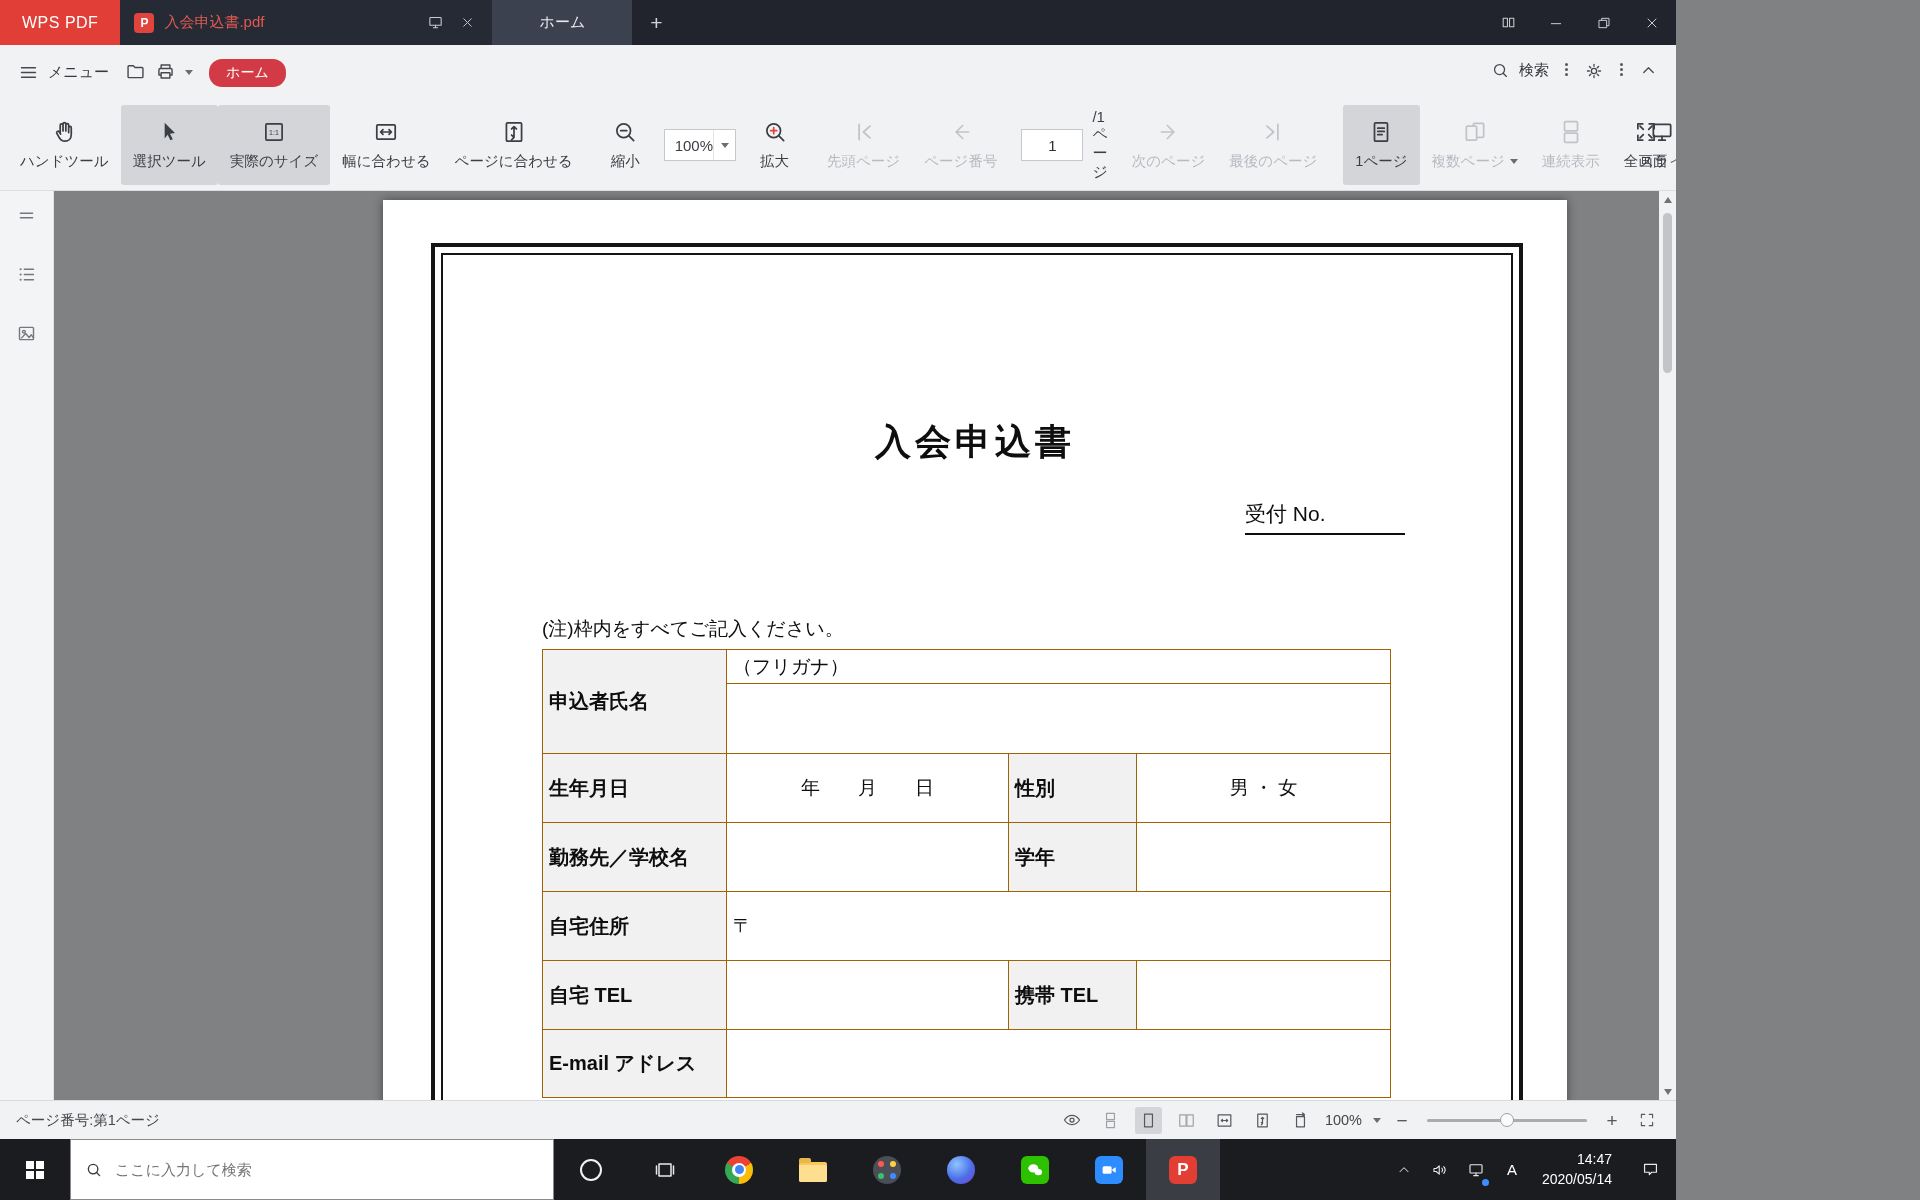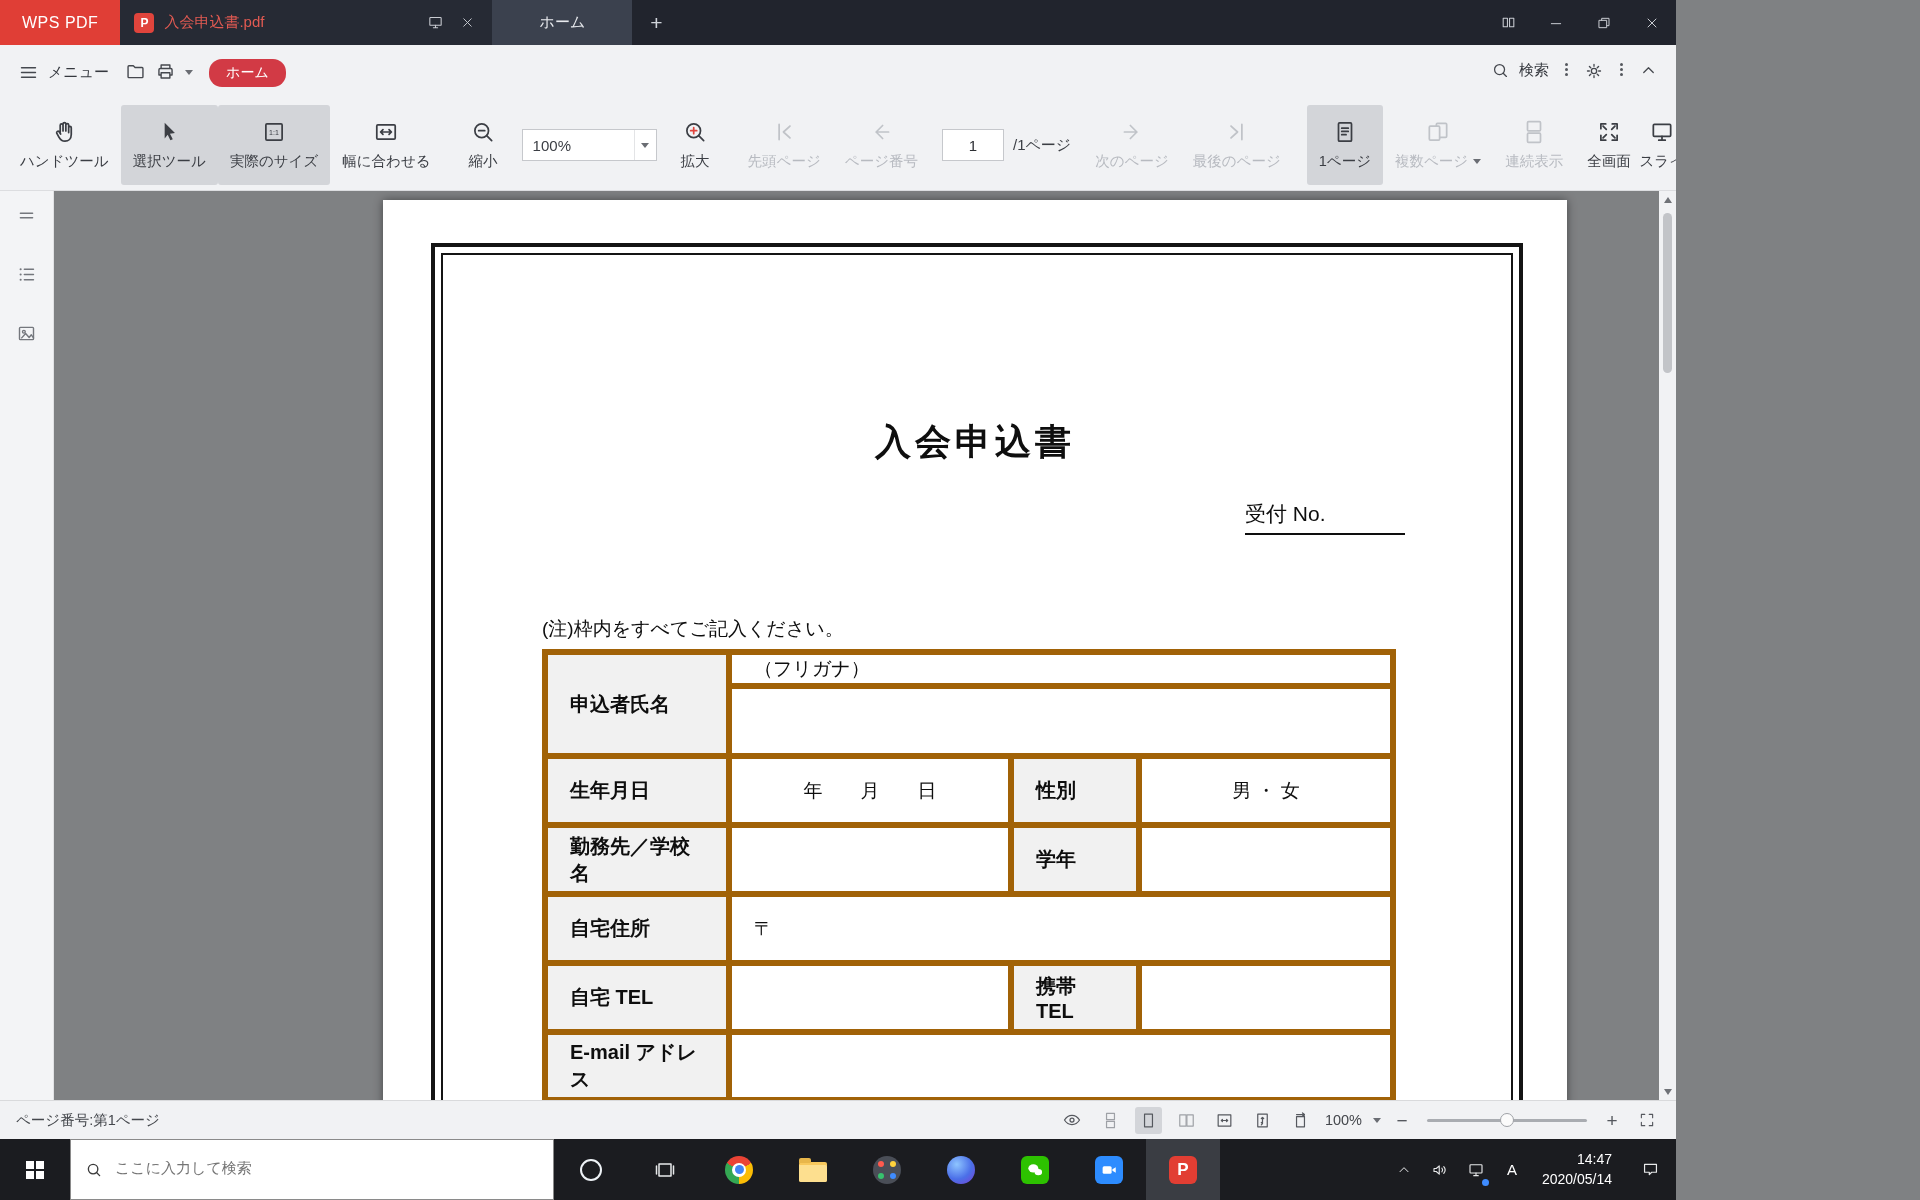--- a/index.html
+++ b/index.html
@@ -49,21 +49,21 @@
   .content{flex:1;position:relative;background:#7f8183;overflow:hidden}
   .left-strip{position:absolute;left:0;top:0;bottom:0;width:54px;background:#f3f4f6;border-right:1px solid #e1e2e4;display:flex;flex-direction:column;align-items:center;padding-top:14px;gap:34px;z-index:3}
   .sic{stroke:#74777d;fill:none;stroke-width:1.6;stroke-linecap:round;stroke-linejoin:round}
   .page{position:absolute;left:383px;top:9px;width:1184px;height:1500px;background:#fff;box-shadow:0 0 9px rgba(0,0,0,.45);overflow:hidden}
   .frame-outer{position:absolute;left:48px;right:44px;top:43px;height:1440px;border:4px solid #141414}
   .frame-inner{position:absolute;left:6px;top:6px;right:6px;height:1420px;border:2px solid #141414}
   .doc-title{position:absolute;top:218px;left:0;right:0;text-align:center;font-size:36px;font-weight:bold;letter-spacing:4px;color:#0e0e0e}
   .reception{position:absolute;top:300px;left:862px;width:160px;border-bottom:2px solid #0e0e0e;padding-bottom:5px;font-size:21px;color:#0e0e0e}
   .note{position:absolute;top:416px;left:159px;font-size:19px;color:#0e0e0e}
   .form-table{position:absolute;top:449px;left:159px;border-collapse:collapse;table-layout:fixed;color:#0e0e0e}
-  .form-table td{border:6px solid #a16207;vertical-align:middle;padding:0 22px;font-size:19px;background:#fff}
+  .form-table td{border:1px solid #a16207;vertical-align:middle;padding:0 6px;font-size:19px;background:#fff}
   .form-table td.lbl{background:#f1f1f1;font-weight:bold;font-size:20px}
   .form-table td.ctr{text-align:center}
   .furigana{font-size:17px}
 
   
   .v-scroll{position:absolute;right:0;top:0;bottom:0;width:17px;background:#f1f2f4;z-index:4}
   .scr-arrow{position:absolute;left:0;width:17px;height:17px;display:flex;align-items:center;justify-content:center}
   .scr-up{top:0}.scr-down{bottom:0}
   .tri-up{width:0;height:0;border-left:4px solid transparent;border-right:4px solid transparent;border-bottom:6px solid #6f7277}
   .tri-down{width:0;height:0;border-left:4px solid transparent;border-right:4px solid transparent;border-top:6px solid #6f7277}
@@ -79,21 +79,21 @@
   .slider{width:160px;height:3px;background:#a9acb1;border-radius:2px;position:relative;margin:0 4px}
   .knob{position:absolute;left:50%;top:50%;transform:translate(-50%,-50%);width:14px;height:14px;background:#fbfbfb;border:1px solid #9fa2a7;border-radius:50%}
   .zoom-minus,.zoom-plus{font-size:19px;color:#55585e;width:20px;text-align:center;line-height:1}
 
   
   .taskbar{flex:0 0 61px;background:#1b1c20;display:flex;align-items:stretch;color:#fff}
   .tb-start{width:70px;display:flex;align-items:center;justify-content:center}
   .win-logo{display:grid;grid-template-columns:8px 8px;grid-template-rows:8px 8px;gap:2px}
   .win-logo span{background:#fefefe}
   .tb-search{width:484px;background:#fff;border:1px solid #8a8a8a;display:flex;align-items:center;gap:12px;padding:0 14px}
-  .tb-search input{border:none;outline:none;flex:1;font-size:15px;color:#444;font-family:Liberation Mono, monospace;background:transparent}
+  .tb-search input{border:none;outline:none;flex:1;font-size:15px;color:#444;font-family:Liberation Sans, sans-serif;background:transparent}
   .tb-slot{width:74px;display:flex;align-items:center;justify-content:center}
   .tb-slot.active{background:#3a3d43}
   .app-sq{width:28px;height:28px;border-radius:6px;display:flex;align-items:center;justify-content:center}
   .chrome-ic{width:28px;height:28px;border-radius:50%;background:conic-gradient(from -60deg,#ea4335 0 120deg,#fbbc05 0 240deg,#34a853 0 360deg);position:relative}
   .chrome-ic::before{content:"";position:absolute;inset:7px;background:#fff;border-radius:50%}
   .chrome-ic::after{content:"";position:absolute;inset:9.5px;background:#4285f4;border-radius:50%}
   .folder-ic{width:28px;height:20px;background:#f8c85c;border-radius:2px;position:relative;margin-top:5px}
   .folder-ic::before{content:"";position:absolute;top:-4px;left:0;width:12px;height:5px;background:#e8b64a;border-radius:2px 2px 0 0}
   .folder-ic::after{content:"";position:absolute;left:0;right:0;top:3px;bottom:0;background:#fddf8f;border-radius:0 2px 2px 2px}
   .palette-ic{width:28px;height:28px;border-radius:50%;background:#4a4e57;position:relative}
@@ -231,20 +231,27 @@
         </svg>
       <span class="tlabel">実際のサイズ</span>
     </div>
     <div class="tbtn">
       <svg class="ic" viewBox="0 0 24 24" width="26" height="26">
           <rect x="3.5" y="5.5" width="17" height="13" rx="1"></rect>
           <path d="M7.2 12h9.6M9.2 9.8L7 12l2.2 2.2M14.8 9.8L17 12l-2.2 2.2"></path>
         </svg>
       <span class="tlabel">幅に合わせる</span>
     </div>
+    <div class="tbtn">
+      <svg class="ic" viewBox="0 0 24 24" width="26" height="26">
+          <rect x="5" y="3.5" width="14" height="17" rx="1"></rect>
+          <path d="M12 7v10M9.8 9.2L12 7l2.2 2.2M9.8 14.8L12 17l-2.2 2.2"></path>
+        </svg>
+      <span class="tlabel">ページに合わせる</span>
+    </div>
     <div class="tbtn gap-l">
       <svg class="ic" viewBox="0 0 24 24" width="26" height="26">
           <circle cx="10.8" cy="10.8" r="6.3"></circle>
           <path d="M15.4 15.4L20 20M8 10.8h5.6"></path>
         </svg>
       <span class="tlabel">縮小</span>
     </div>
     <div class="zoom-combo">
       <span class="val">100%</span>
       <span class="cbox">

